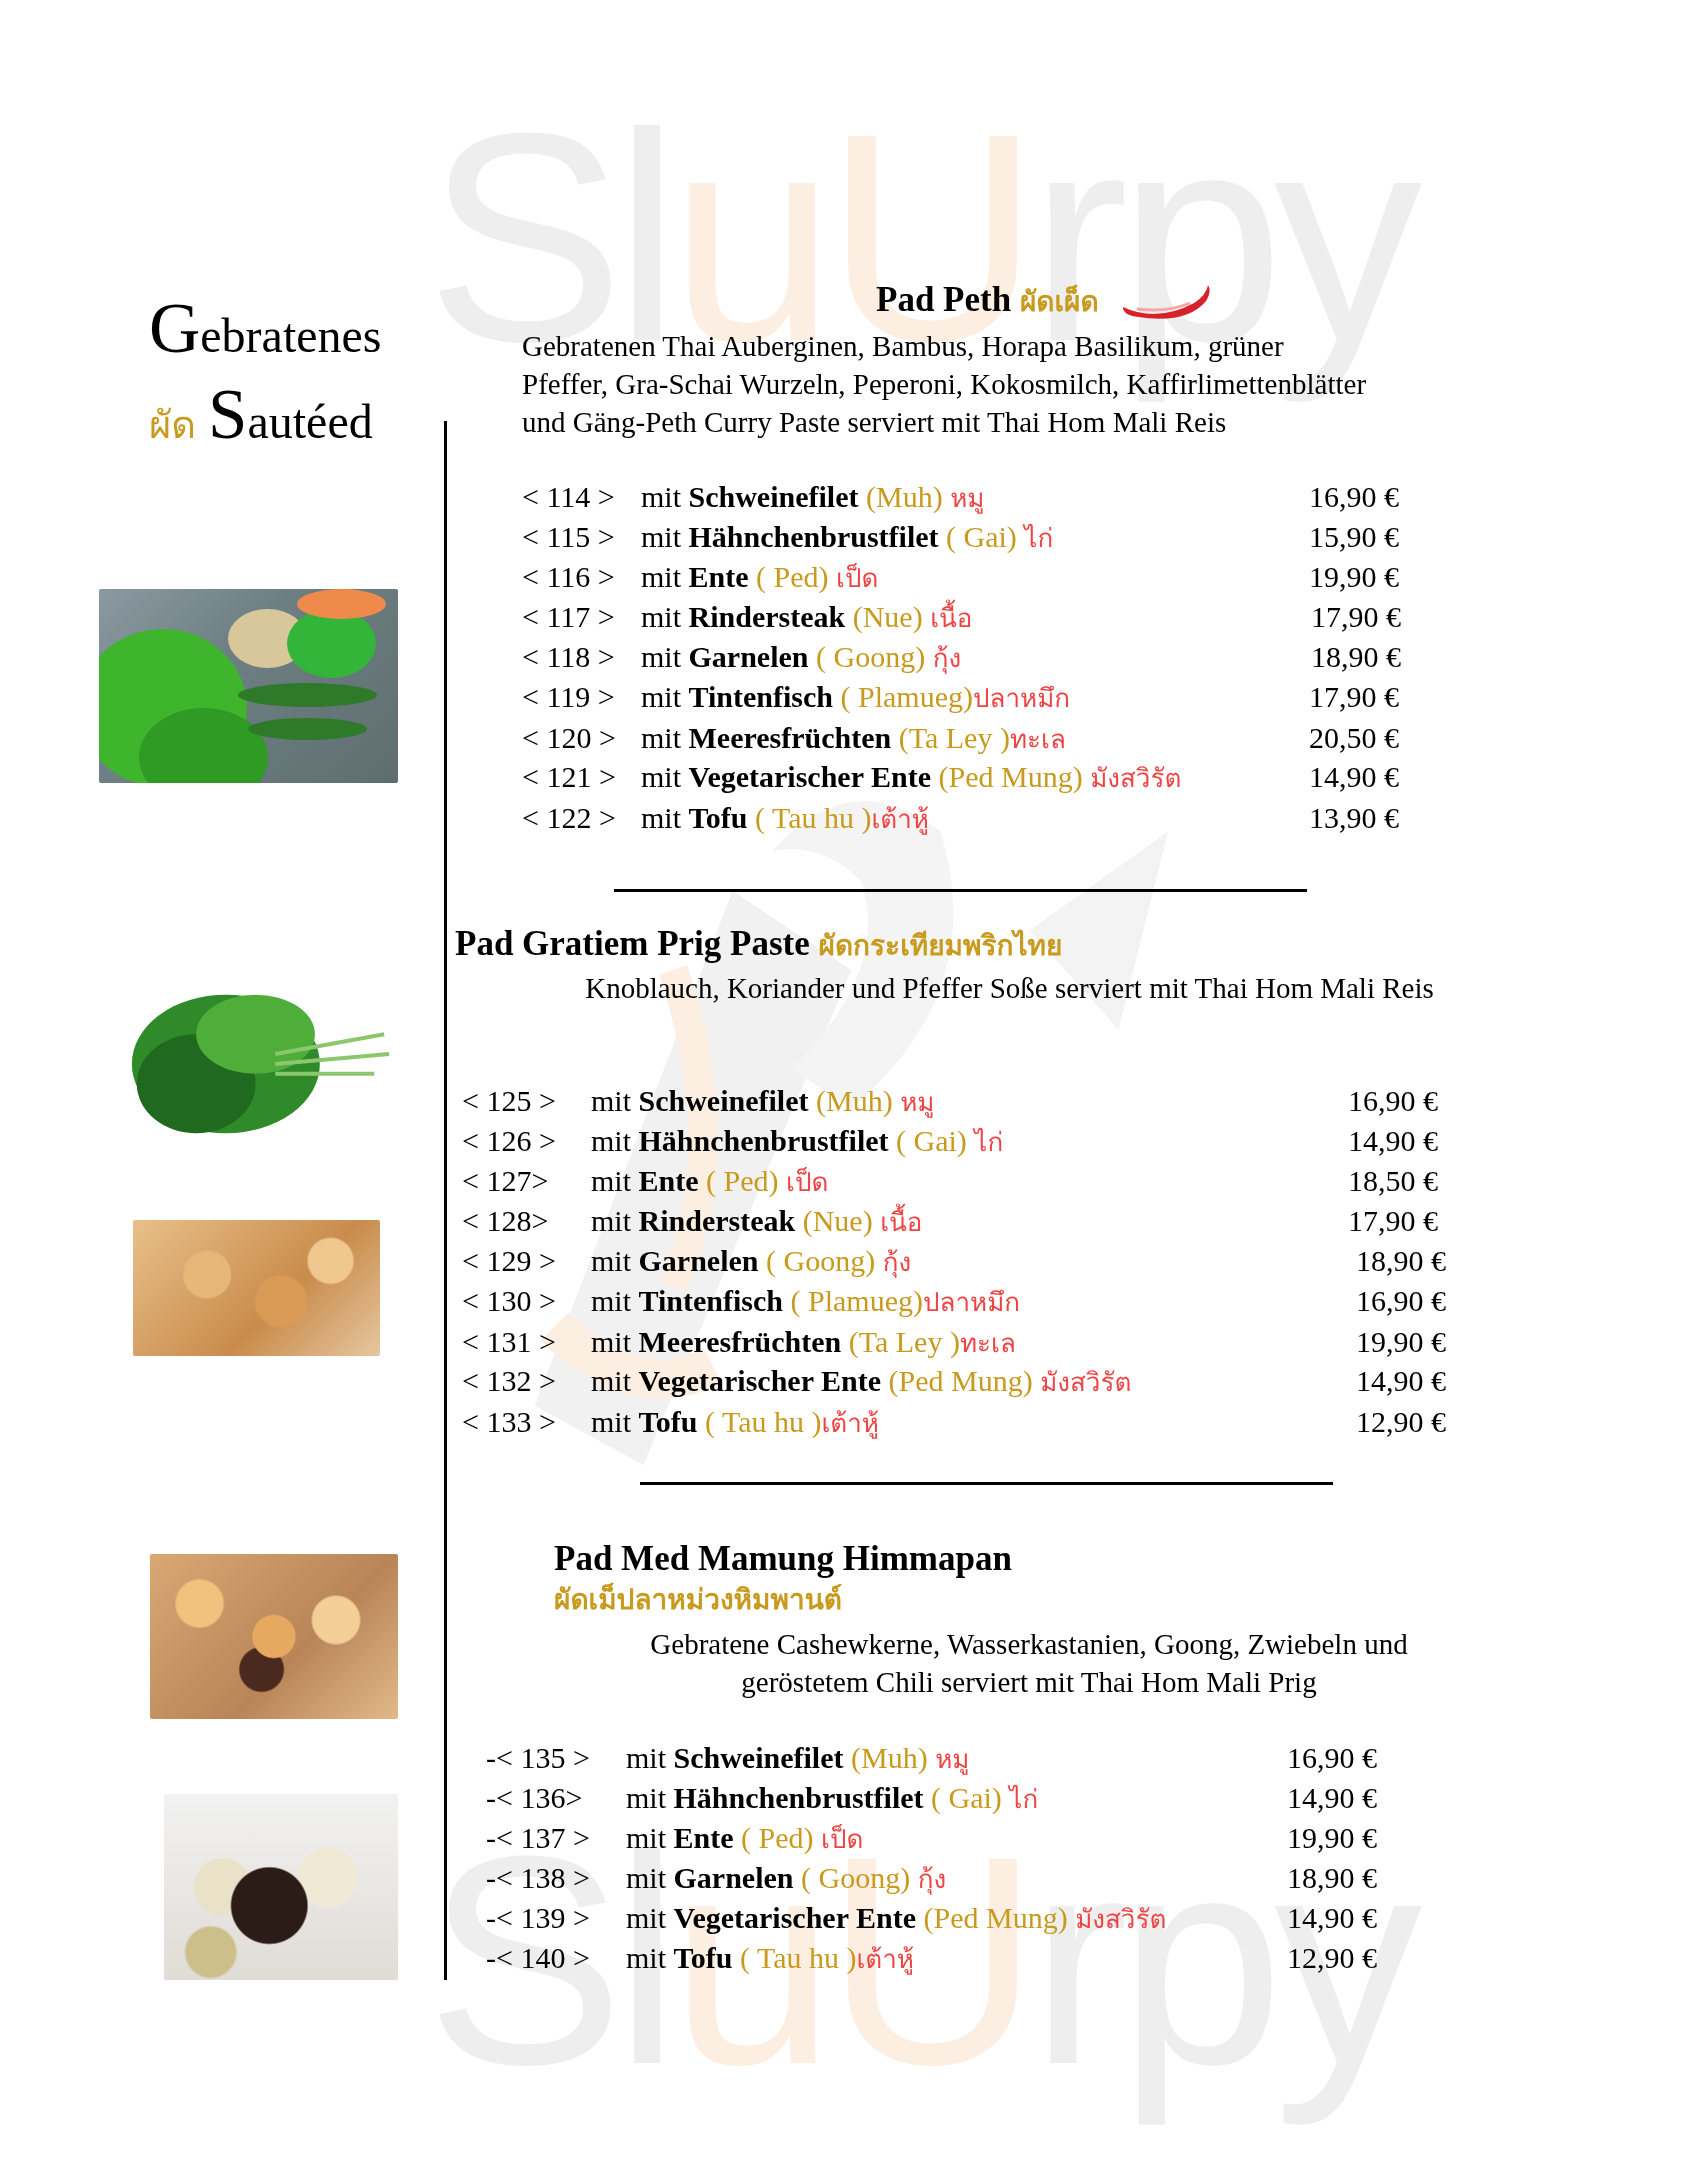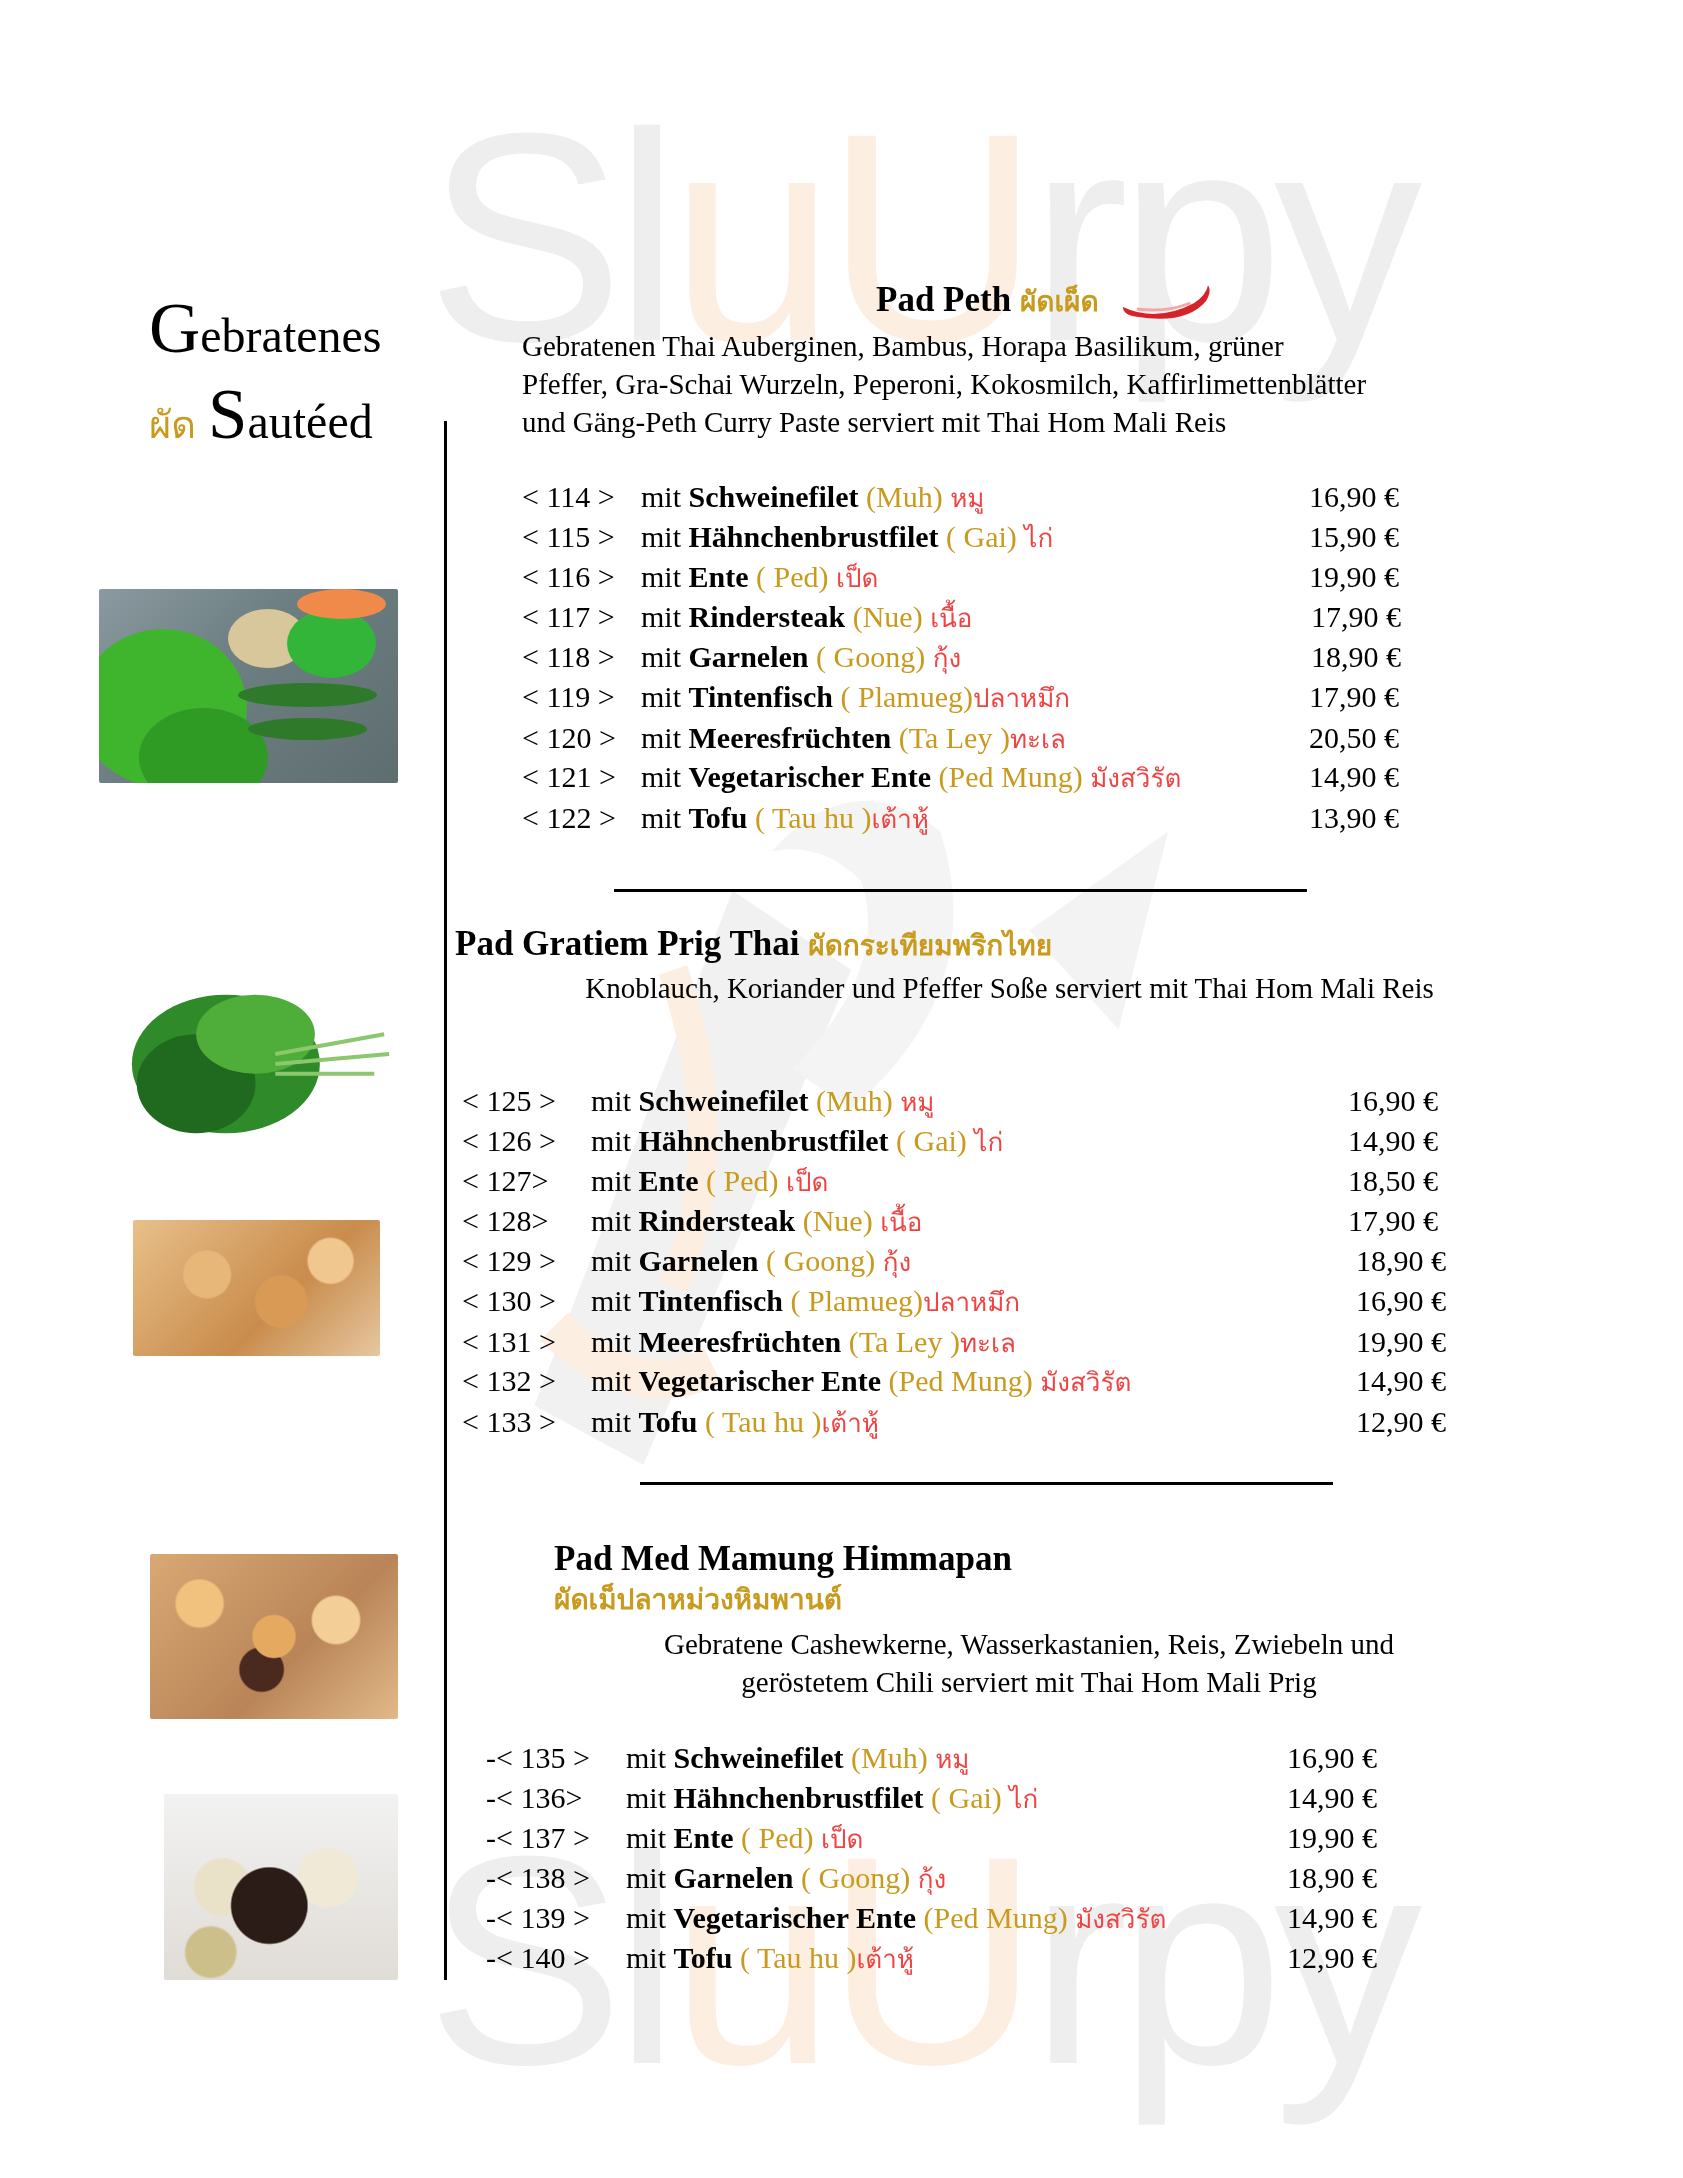--- a/index.html
+++ b/index.html
@@ -177,21 +177,21 @@
         <span class="num">&lt; 122 &gt;</span>
         <span class="body" style="left:119px;"><span>mit</span> <span class="name">Tofu</span><span class="translit"> ( Tau hu )</span><span class="thai">เต้าหู้</span></span>
         <span class="price" style="left:787px;">13,90 €</span>
       </div>
   </div>
 
   <div class="divider" style="left:614px; top:889px; width:693px;"></div>
 
   <div class="section" style="left:455px; top:923px; width:1109px;">
     <div class="sec-title">
-      <span>Pad Gratiem Prig Thai</span>
+      <span>Pad Gratiem Prig Paste</span>
       <span class="thai">ผัดกระเทียมพริกไทย</span>
     </div>
     <div class="sec-desc" style="text-align:center; margin-top:2px;">
       <div>Knoblauch, Koriander und Pfeffer Soße serviert mit Thai Hom Mali Reis</div>
     </div>
   </div>
 
   <div class="items" style="left:462px; top:1081px;">
     <div class="item" style="top:0px;">
         <span class="num">&lt; 125 &gt;</span>
@@ -243,21 +243,21 @@
   <div class="divider" style="left:640px; top:1482px; width:693px;"></div>
 
   <div class="section" style="left:554px; top:1539px; width:950px;">
     <div class="sec-title">
       <span>Pad Med Mamung Himmapan</span>
     </div>
     <div class="sec-title" style="margin-top:-2px;">
       <span class="thai">ผัดเม็ปลาหม่วงหิมพานต์</span>
     </div>
     <div class="sec-desc" style="text-align:center; margin-top:4px;">
-      <div>Gebratene Cashewkerne, Wasserkastanien, Reis, Zwiebeln und</div>
+      <div>Gebratene Cashewkerne, Wasserkastanien, Goong, Zwiebeln und</div>
       <div>geröstetem Chili  serviert mit Thai Hom Mali Prig</div>
     </div>
   </div>
 
   <div class="items" style="left:486px; top:1738px;">
     <div class="item" style="top:0px;">
         <span class="num">-&lt; 135 &gt;</span>
         <span class="body" style="left:140px;"><span>mit</span> <span class="name">Schweinefilet</span><span class="translit"> (Muh) </span><span class="thai">หมู</span></span>
         <span class="price" style="left:801px;">16,90 €</span>
       </div>

